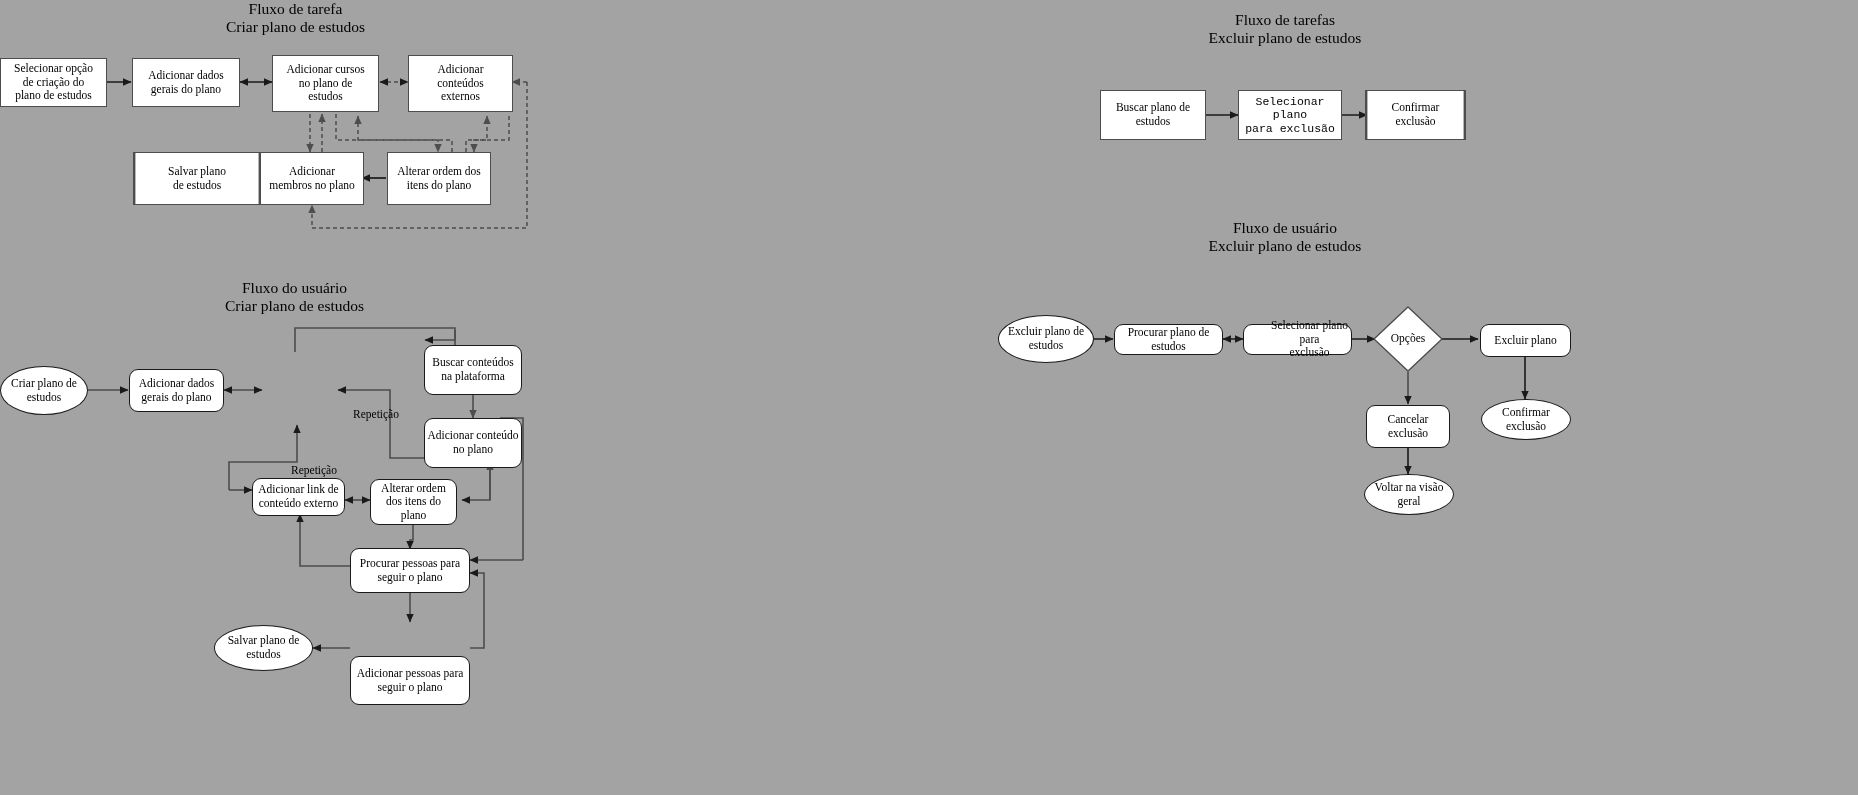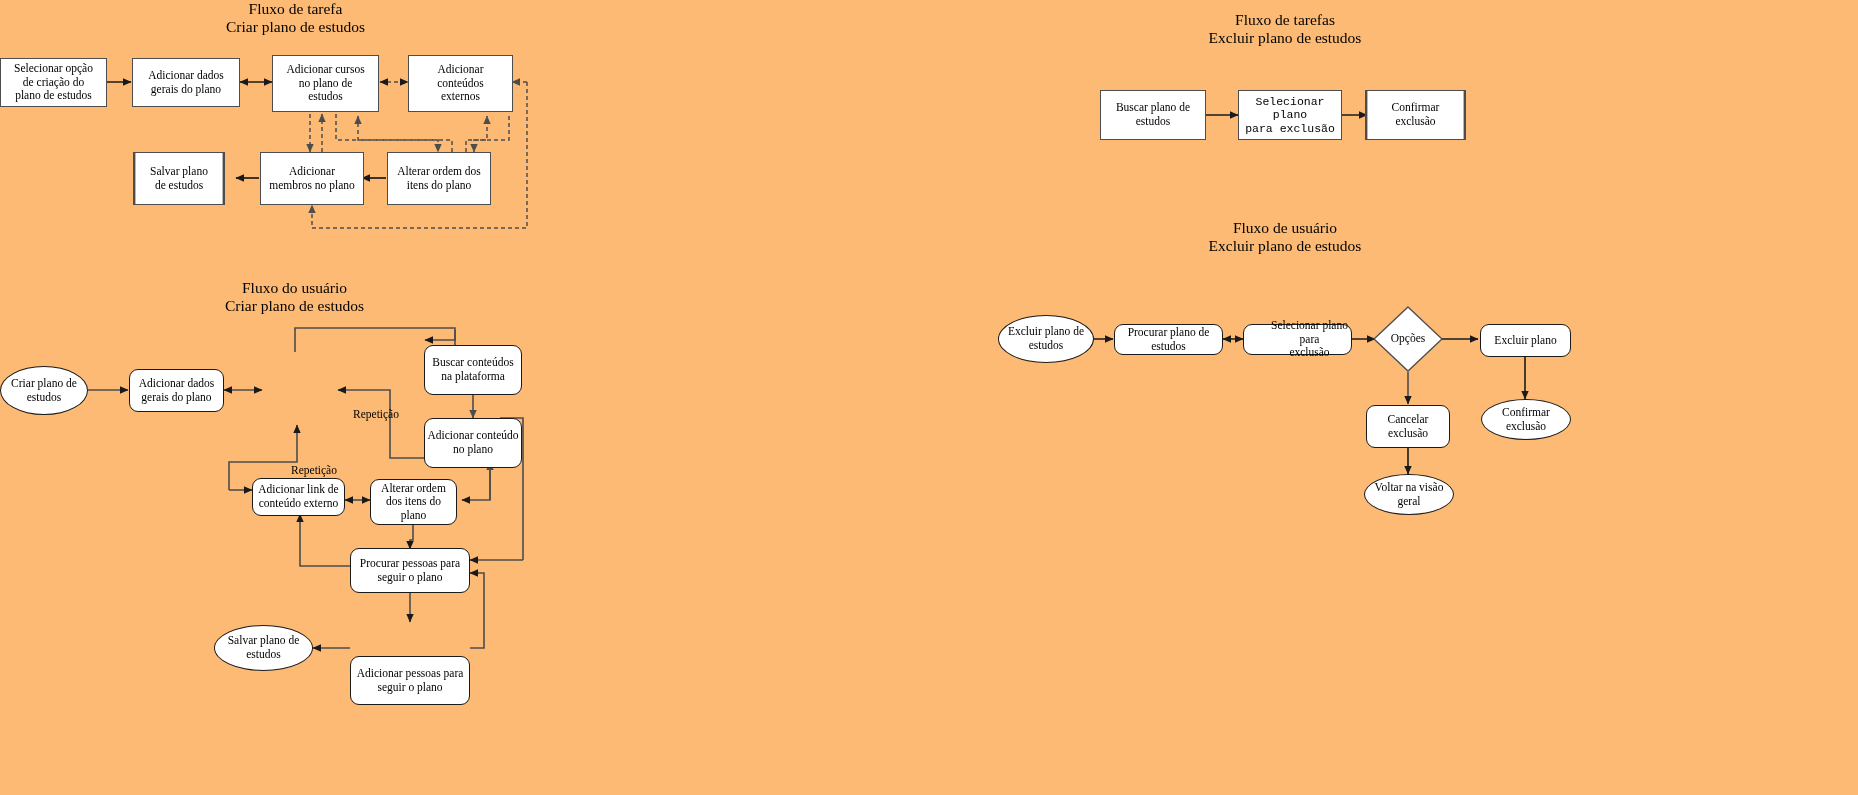--- a/index.html
+++ b/index.html
@@ -9,21 +9,21 @@
   }
   body {
     font-family: "Liberation Serif", "DejaVu Serif", serif;
     color: #000000;
   }
   #canvas {
     position: relative;
     width: 1858px;
     height: 795px;
     overflow: hidden;
-    background: #fdba74;
+    background: #a3a3a3;
   }
   svg.layer {
     position: absolute;
     left: 0;
     top: 0;
     width: 1858px;
     height: 795px;
     overflow: visible;
   }
   
@@ -220,21 +220,21 @@
 gerais do plano</div>
 
   <div class="node rect" style="left:272px; top:55px; width:107px; height:57px;">Adicionar cursos
 no plano de
 estudos</div>
 
   <div class="node rect" style="left:408px; top:55px; width:105px; height:57px;">Adicionar
 conteúdos
 externos</div>
 
-  <div class="node rect-final" style="left:133px; top:152px; width:92px; height:53px;">Salvar plano
+  <div class="node rect-final" style="left:133px; top:152px; width:128px; height:53px;">Salvar plano
 de estudos</div>
 
   <div class="node rect" style="left:260px; top:152px; width:104px; height:53px;">Adicionar
 membros no plano</div>
 
   <div class="node rect" style="left:387px; top:152px; width:104px; height:53px;">Alterar ordem dos
 itens do plano</div>
 
   <div class="node rect" style="left:1100px; top:90px; width:106px; height:50px;">Buscar plano de
 estudos</div>

